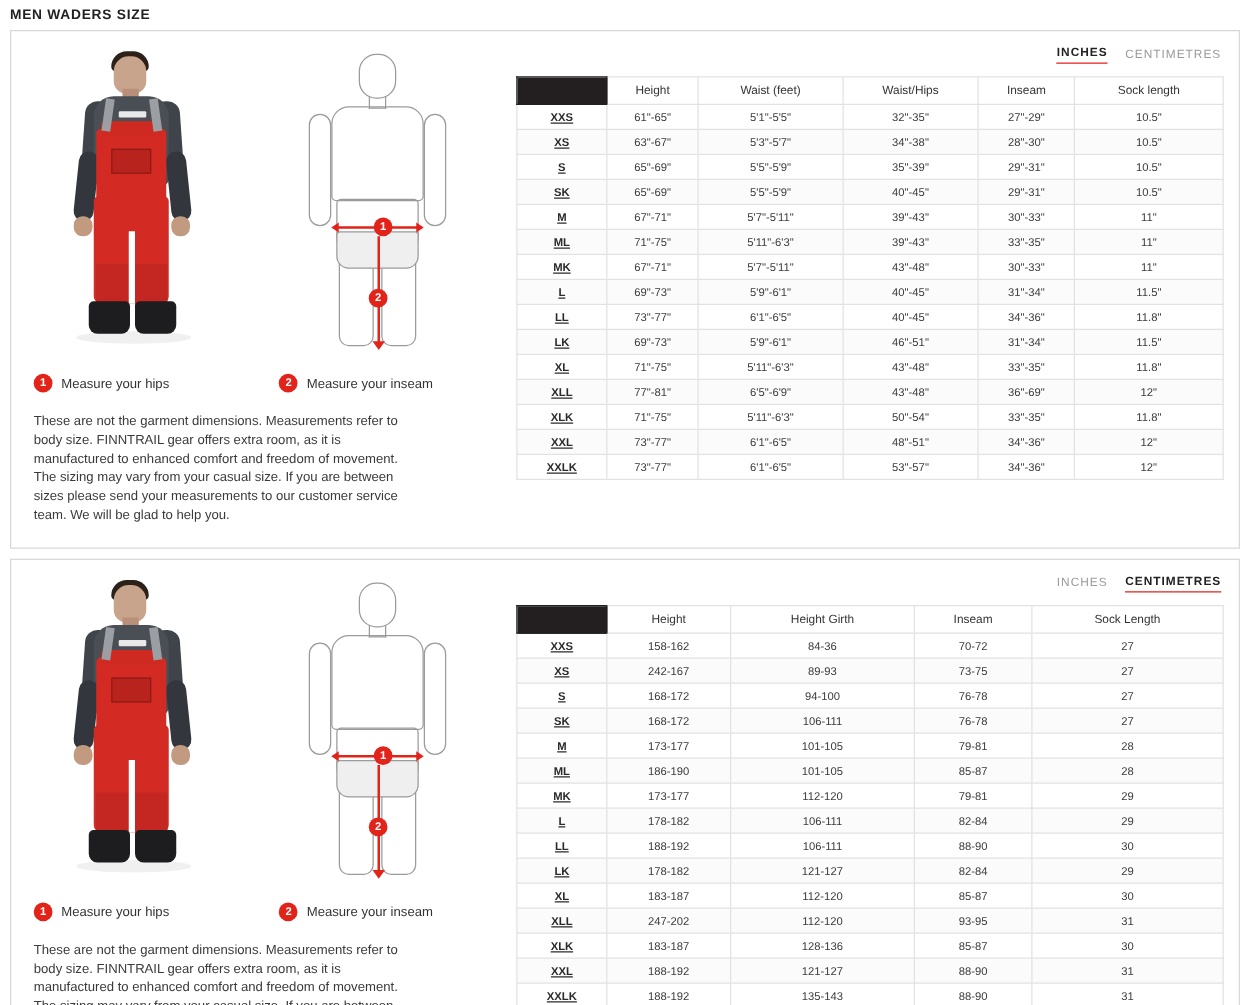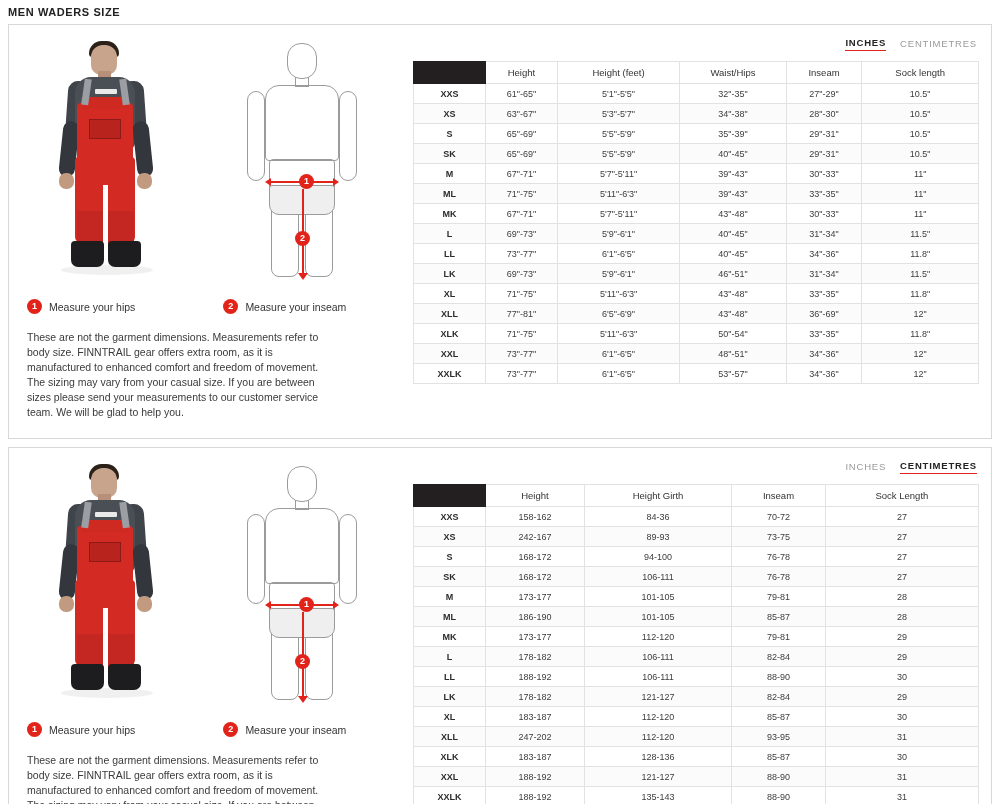--- a/index.html
+++ b/index.html
@@ -170,21 +170,21 @@
     white-space: nowrap;
   }
   thead th {
     background: #ffffff;
     border-bottom: 1px solid #e2e2e2;
     font-size: 9.5px;
     color: #333;
     height: 22px;
   }
   thead th.corner { background: #231f20; border: 1px solid #231f20; width: 72px;}
-  tbody td.size { font-weight: bold; color: #2b2b2b; width: 72px; }
+  tbody td.size { font-weight: bold; color: #2b2b2b; width: 72px; text-decoration: underline; }
   tbody tr:nth-child(even) td { background: #fbfbfb; }
 </style>
 </head>
 <body>
 
 <div class="page">
 
   <div class="page-title">MEN WADERS SIZE</div>
 
   <div class="panel">
@@ -255,21 +255,21 @@
     <div class="panel-right">
       <div class="units">
         <span class="unit active">INCHES</span>
         <span class="unit">CENTIMETRES</span>
       </div>
       <table>
         <thead>
             <tr>
               <th class="corner"></th>
               <th>Height</th>
-              <th>Height (feet)</th>
+              <th>Waist (feet)</th>
               <th>Waist/Hips</th>
               <th>Inseam</th>
               <th>Sock length</th>
             </tr>
           </thead>
         <tbody>
             <tr>
               <td class="size">XXS</td>
               <td>61"-65"</td>
               <td>5'1"-5'5"</td>

